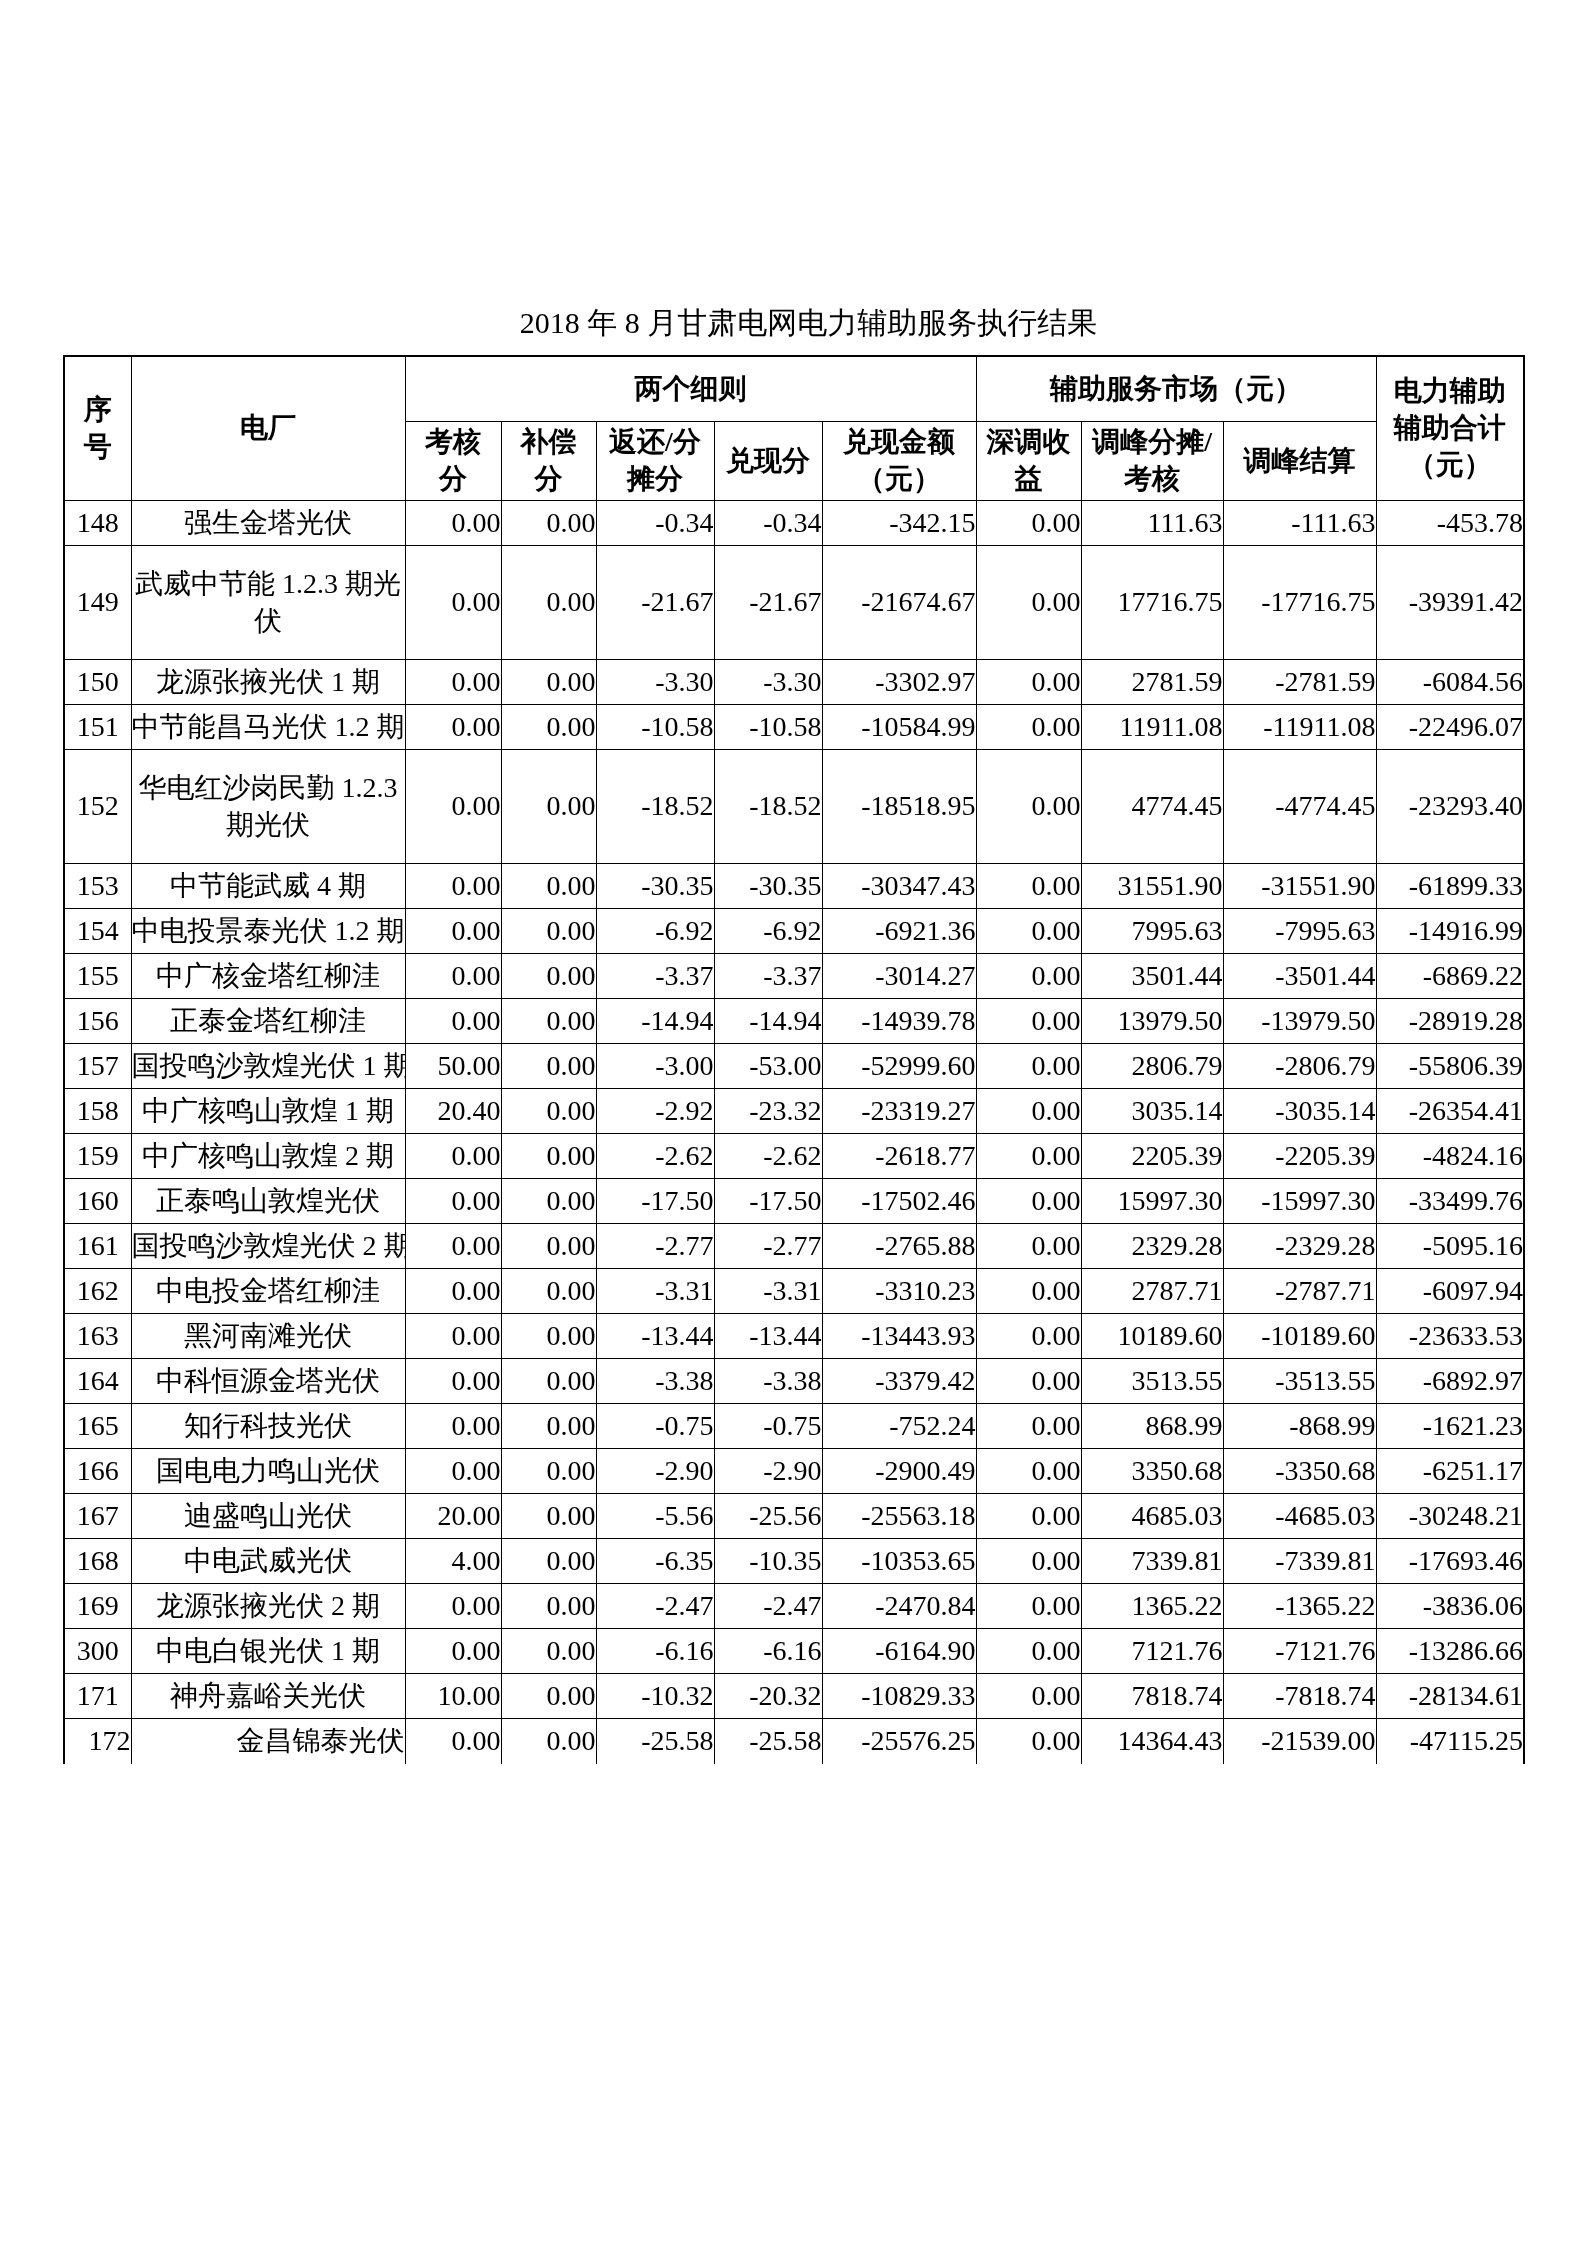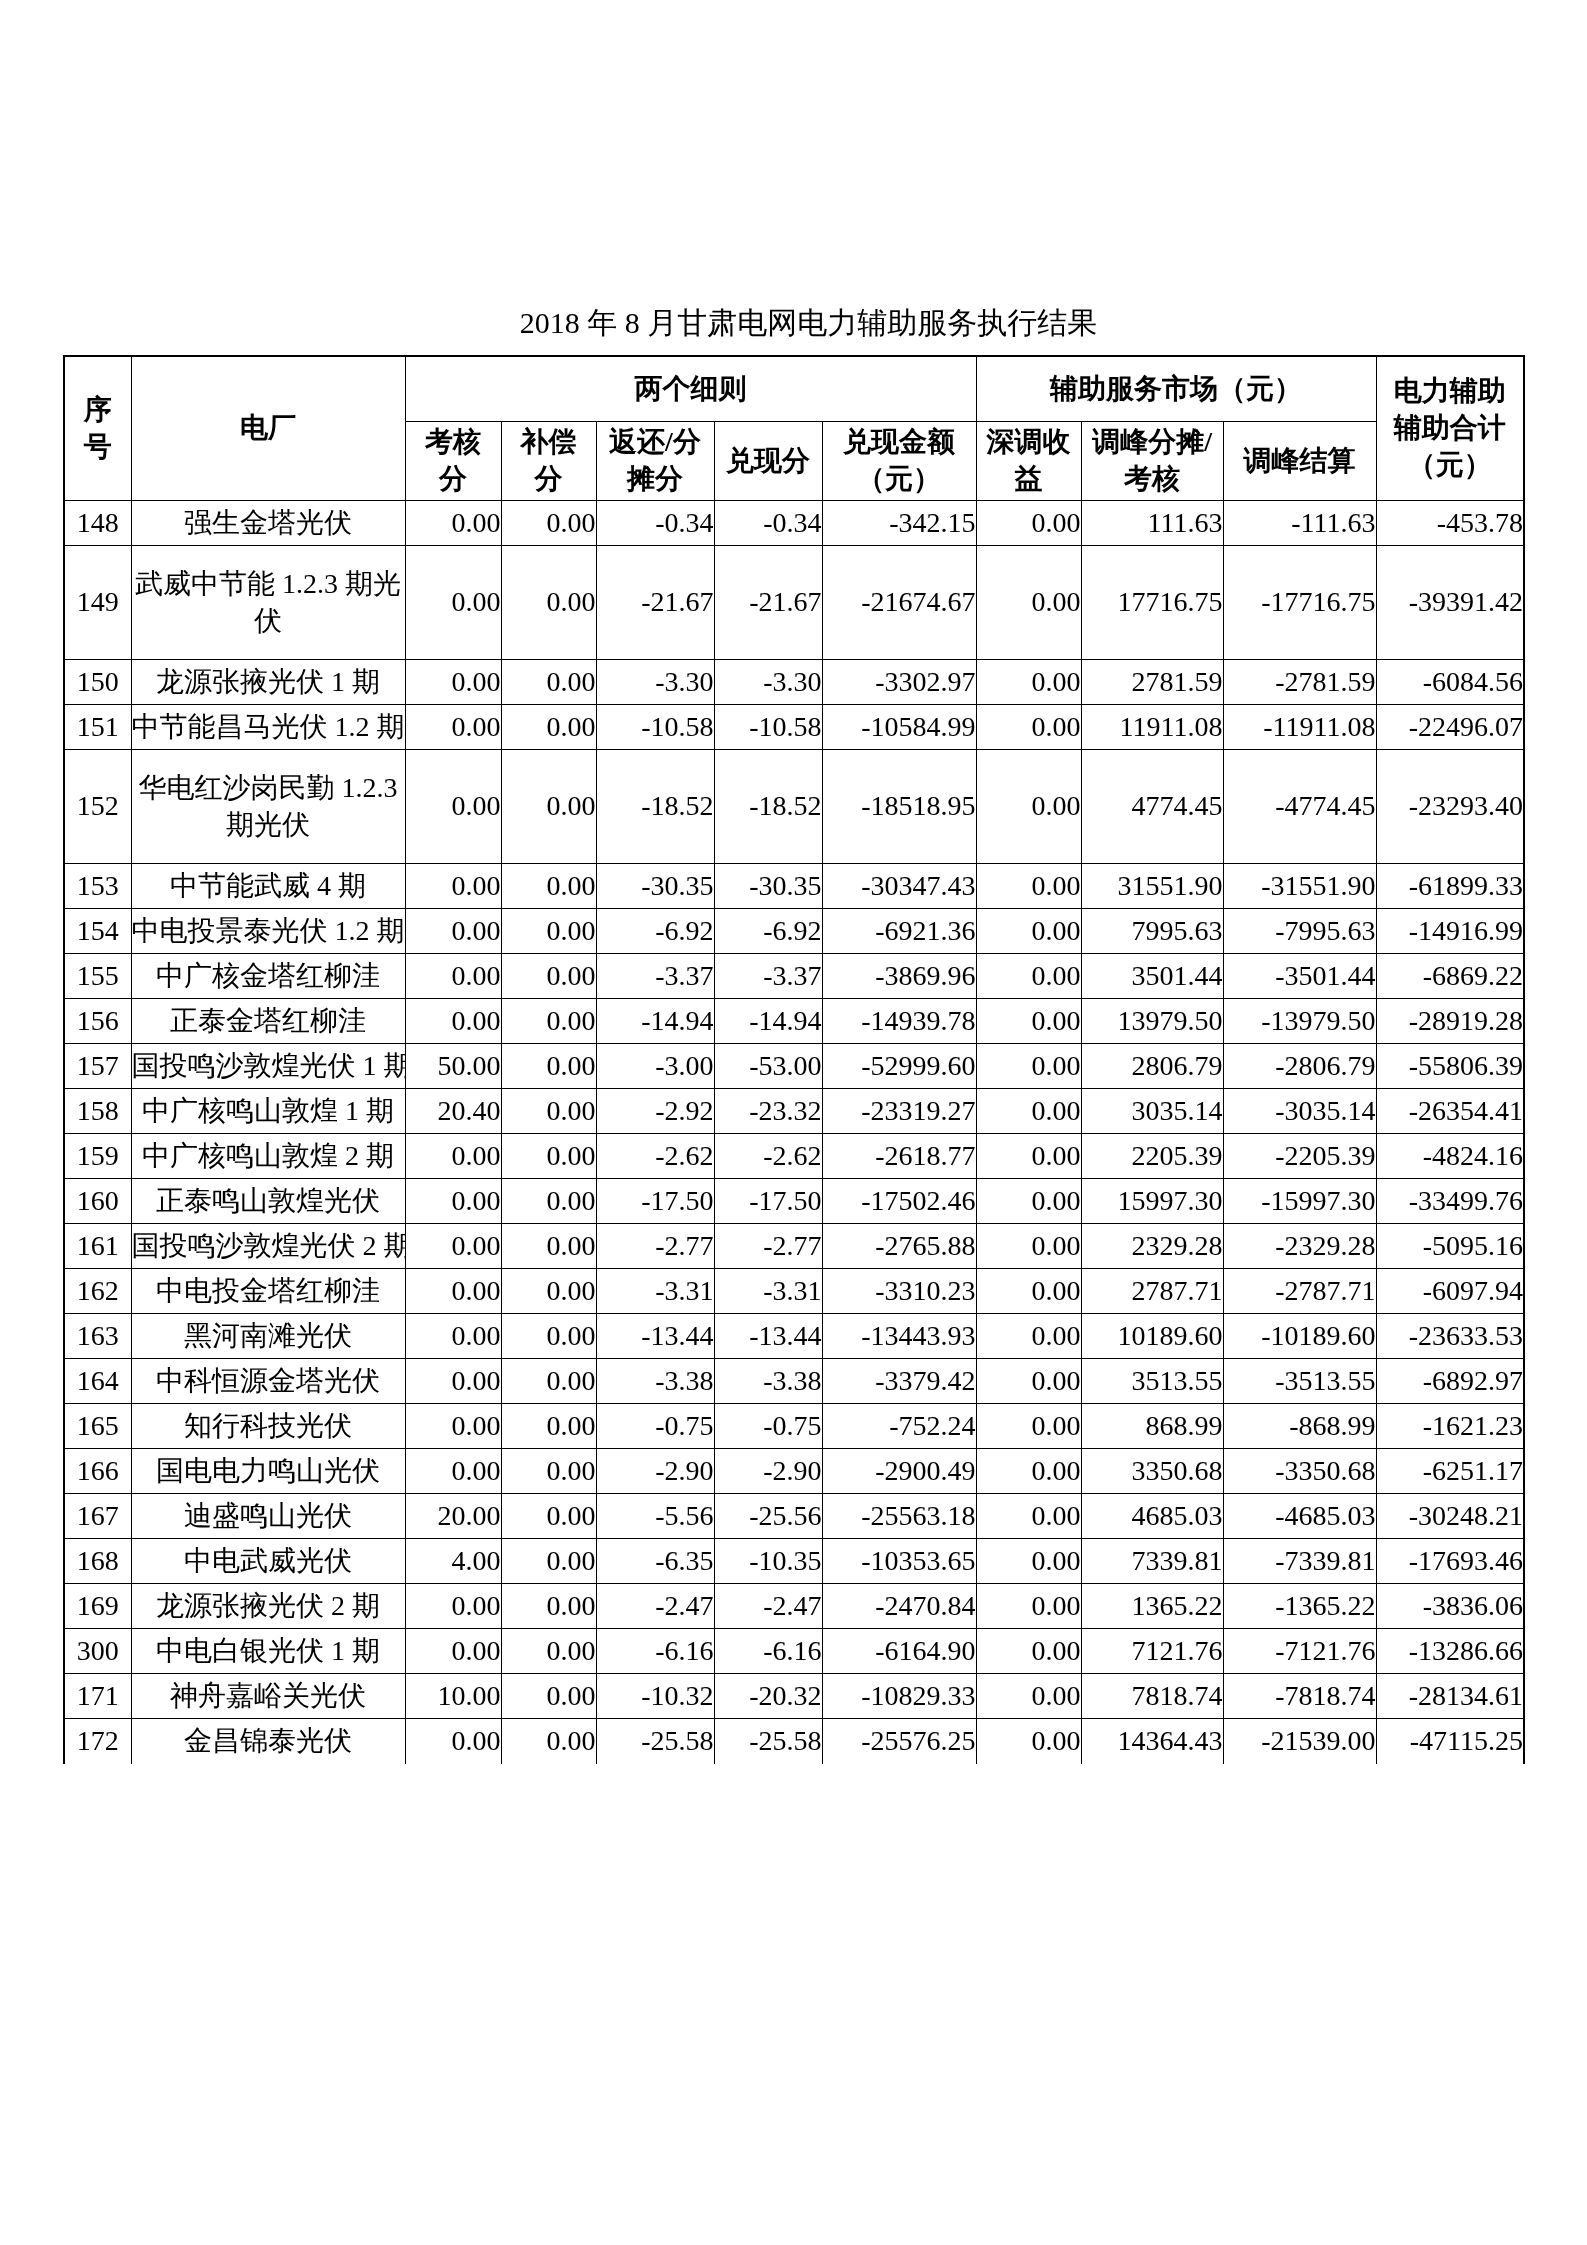--- a/index.html
+++ b/index.html
@@ -34,21 +34,21 @@
     border-bottom: none;
   }
   .doc-table th, .doc-table td {
     border: 1px solid #000;
     font-size: 28px;
     vertical-align: middle;
     padding: 0;
     overflow: hidden;
     line-height: 1.32;
   }
-  .doc-table tbody tr:last-child td { border-bottom: none; }
+  .doc-table tbody tr:last-child td { border-bottom: none; text-align: right; }
   .doc-table th { font-weight: bold; text-align: center; padding: 2px 8px; }
   .hrow1 th { height: 60px; }
   .hrow2 th { height: 74px; }
   .row { height: 45px; }
   .row.tall { height: 114px; }
   .c-center { text-align: center; }
   .c-plant { text-align: center; white-space: nowrap; }
   .tall .c-plant { white-space: normal; }
   .c-num { text-align: right; padding-right: 8px; }
   col.w-serial { width: 67px; }
@@ -194,21 +194,21 @@
           <td class="c-num">-7995.63</td>
           <td class="c-num">-14916.99</td>
         </tr>
         <tr class="row">
           <td class="c-center">155</td>
           <td class="c-plant">中广核金塔红柳洼</td>
           <td class="c-num">0.00</td>
           <td class="c-num">0.00</td>
           <td class="c-num">-3.37</td>
           <td class="c-num">-3.37</td>
-          <td class="c-num">-3869.96</td>
+          <td class="c-num">-3014.27</td>
           <td class="c-num">0.00</td>
           <td class="c-num">3501.44</td>
           <td class="c-num">-3501.44</td>
           <td class="c-num">-6869.22</td>
         </tr>
         <tr class="row">
           <td class="c-center">156</td>
           <td class="c-plant">正泰金塔红柳洼</td>
           <td class="c-num">0.00</td>
           <td class="c-num">0.00</td>

